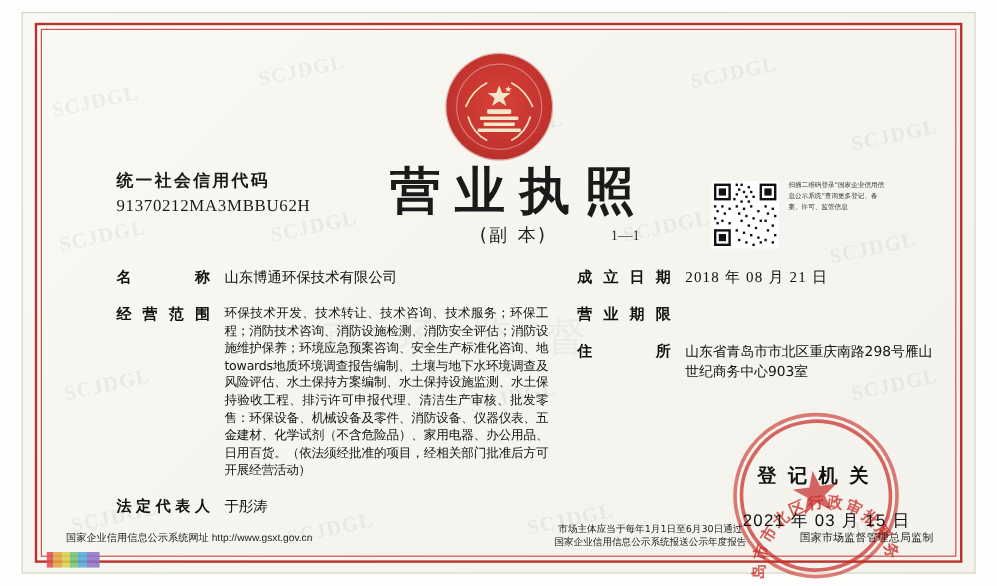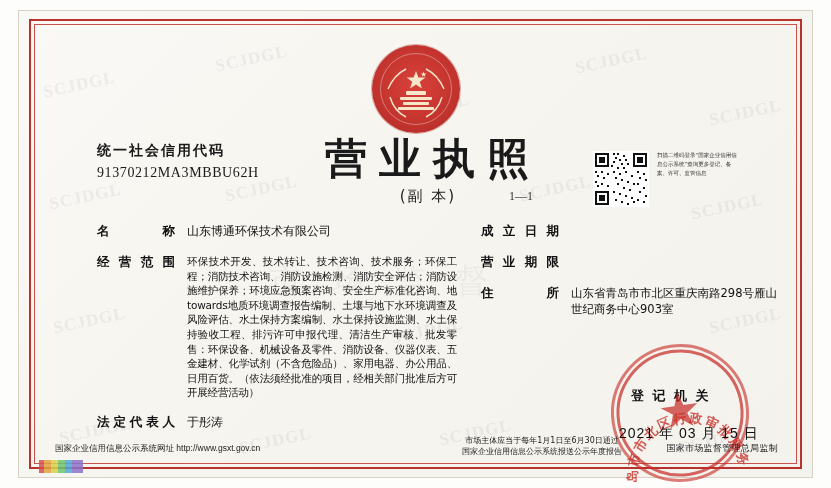--- a/index.html
+++ b/index.html
@@ -214,21 +214,21 @@
   .addr .fvalue {
     font-size: 11.5px;
     line-height: 16px;
   }
   
   .reg-auth {
     position: absolute;
     left: 612px;
     top: 376px;
     font-family: "DejaVu Sans", sans-serif;
-    font-size: 13px;
+    font-size: 16px;
     font-weight: bold;
     letter-spacing: 2px;
     color: #111;
   }
   .issue-date {
     position: absolute;
     left: 600px;
     top: 414px;
     font-family: Liberation Sans, sans-serif;
     font-size: 14px;
@@ -425,20 +425,21 @@
       </div>
       <div class="frow">
         <div class="flabel">法定代表人</div>
         <div class="fvalue">于彤涛</div>
       </div>
     </div>
 
     <div class="fields-right">
       <div class="frow">
         <div class="flabel">成立日期</div>
+        <div class="fvalue num">2018 年 08 月 21 日</div>
       </div>
       <div class="frow">
         <div class="flabel">营业期限</div>
       </div>
       <div class="frow addr">
         <div class="flabel">住  所</div>
         <div class="fvalue">山东省青岛市市北区重庆南路298号雁山世纪商务中心903室</div>
       </div>
     </div>
 

